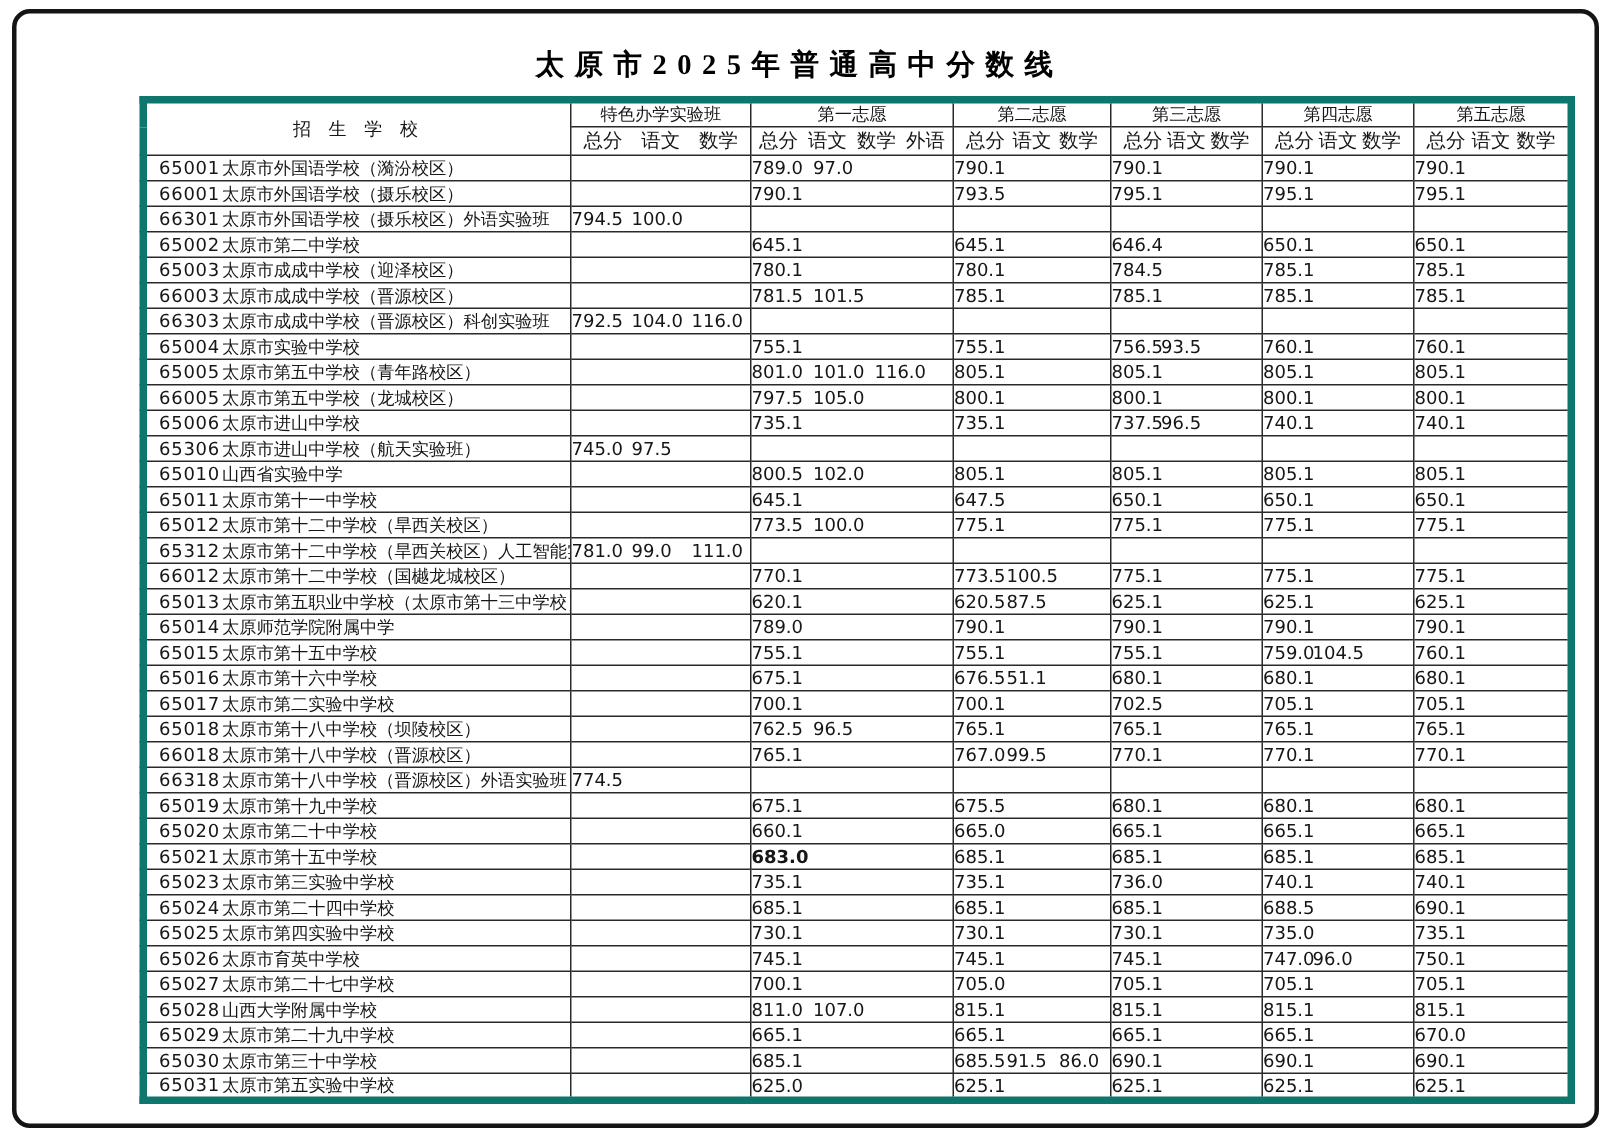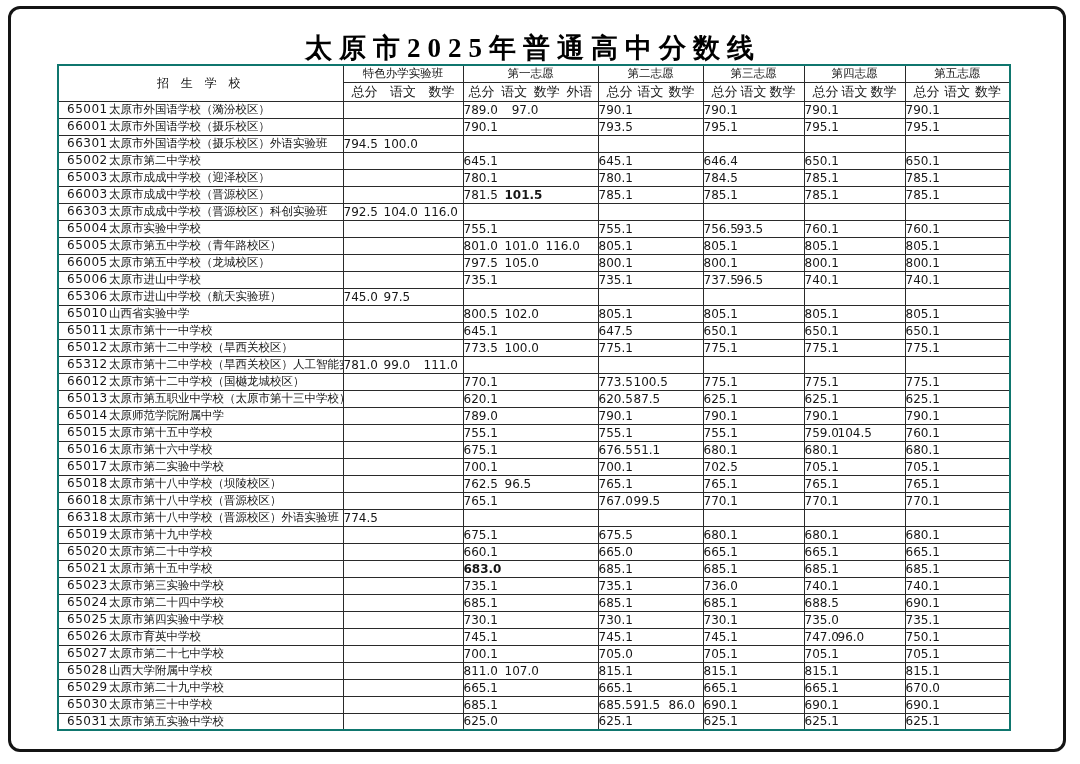--- a/index.html
+++ b/index.html
@@ -8,32 +8,32 @@
     font-family:"DejaVu Sans","Liberation Sans",sans-serif;
     -webkit-font-smoothing:antialiased;color:#1a1a1a;overflow:hidden;
   }
   .frame{
     position:absolute;left:8px;top:6px;width:1058px;height:746px;
     border:3px solid #141414;border-radius:12px;box-sizing:border-box;
   }
   .page-title{
     position:absolute;left:0;top:30px;width:1066px;text-align:center;
     font-family:"Liberation Serif","DejaVu Serif",serif;
-    font-size:27px;font-weight:bold;letter-spacing:7px;color:#000;
+    font-size:19px;font-weight:bold;letter-spacing:7px;color:#000;
   }
   table.score-table{
     position:absolute;left:57px;top:64px;width:952px;
     border-collapse:collapse;table-layout:fixed;
     font-size:12px;color:#161616;
   }
   table.score-table th,table.score-table td{
     border:1px solid #2a2a2a;padding:0;height:17px;box-sizing:border-box;
     white-space:nowrap;overflow:hidden;vertical-align:middle;
   }
-  table.score-table{border:2px solid #0f766e;}
+  table.score-table{border:5px solid #0f766e;margin-left:36px;}
   th.school-head{
     font-weight:normal;font-size:12px;text-align:center;letter-spacing:4px;
   }
   th.group-label{
     font-weight:normal;font-size:11.5px;text-align:center;height:16px;
   }
   th.group-subs{font-weight:normal;height:16px;}
   .subs-flex{
     display:flex;justify-content:space-between;align-items:center;
     padding:0 8px;font-size:13px;
@@ -122,21 +122,21 @@
             <span>数学</span>
           </div>
         </th>
       </tr>
   </thead>
   <tbody>
 
   <tr>
         <td class="school-cell"><span class="code">65001</span><span class="sname">太原市外国语学校（漪汾校区）</span></td>
         <td class="score-cell empty-cell"></td>
-        <td class="score-cell"><span class="val" style="width: 41px;">789.0</span><span class="val" style="width: 41px; text-align: center;">97.0</span></td>
+        <td class="score-cell"><span class="val" style="width: 41px;">789.0</span><span class="val" style="width: 41px;">97.0</span></td>
         <td class="score-cell"><span class="val" style="width: 35px;">790.1</span></td>
         <td class="score-cell"><span class="val" style="width: 33px;">790.1</span></td>
         <td class="score-cell"><span class="val" style="width: 33px;">790.1</span></td>
         <td class="score-cell"><span class="val" style="width: 35px;">790.1</span></td>
       </tr>
       <tr>
         <td class="school-cell"><span class="code">66001</span><span class="sname">太原市外国语学校（摄乐校区）</span></td>
         <td class="score-cell empty-cell"></td>
         <td class="score-cell"><span class="val" style="width: 41px;">790.1</span></td>
         <td class="score-cell"><span class="val" style="width: 35px;">793.5</span></td>
@@ -167,21 +167,21 @@
         <td class="score-cell empty-cell"></td>
         <td class="score-cell"><span class="val" style="width: 41px;">780.1</span></td>
         <td class="score-cell"><span class="val" style="width: 35px;">780.1</span></td>
         <td class="score-cell"><span class="val" style="width: 33px;">784.5</span></td>
         <td class="score-cell"><span class="val" style="width: 33px;">785.1</span></td>
         <td class="score-cell"><span class="val" style="width: 35px;">785.1</span></td>
       </tr>
       <tr>
         <td class="school-cell"><span class="code">66003</span><span class="sname">太原市成成中学校（晋源校区）</span></td>
         <td class="score-cell empty-cell"></td>
-        <td class="score-cell"><span class="val" style="width: 41px;">781.5</span><span class="val" style="width: 41px; font-weight: bold;">101.5</span></td>
+        <td class="score-cell"><span class="val" style="width: 41px;">781.5</span><span class="val" style="width: 41px;">101.5</span></td>
         <td class="score-cell"><span class="val" style="width: 35px;">785.1</span></td>
         <td class="score-cell"><span class="val" style="width: 33px;">785.1</span></td>
         <td class="score-cell"><span class="val" style="width: 33px;">785.1</span></td>
         <td class="score-cell"><span class="val" style="width: 35px;">785.1</span></td>
       </tr>
       <tr>
         <td class="school-cell"><span class="code">66303</span><span class="sname">太原市成成中学校（晋源校区）科创实验班</span></td>
         <td class="score-cell"><span class="val" style="width: 40px;">792.5</span><span class="val" style="width: 40px;">104.0</span><span class="val" style="width: 40px;">116.0</span></td>
         <td class="score-cell empty-cell"></td>
         <td class="score-cell empty-cell"></td>

